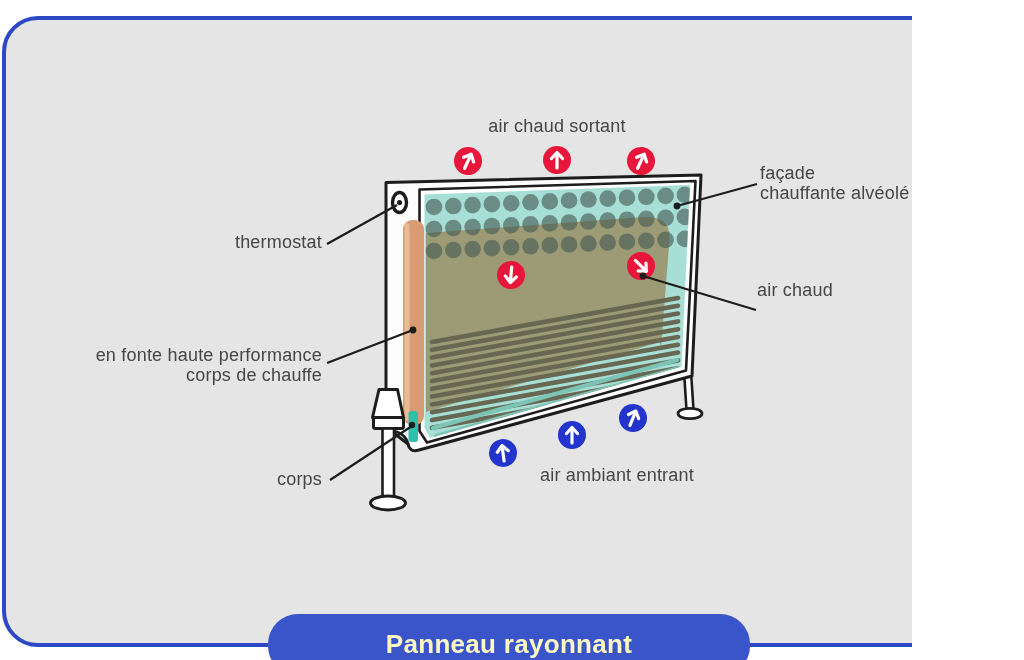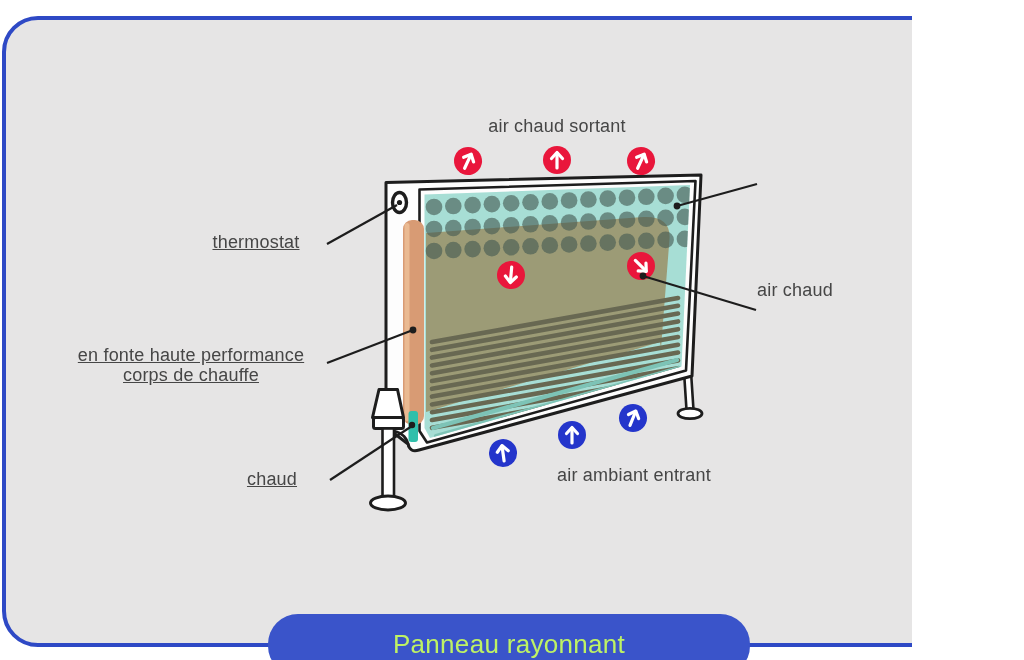--- a/index.html
+++ b/index.html
@@ -5,25 +5,25 @@
   html,body{margin:0;padding:0;background:#ffffff;}
   #stage{position:relative;width:912px;height:660px;overflow:hidden;
          font-family:"Liberation Sans",sans-serif;background:#ffffff;margin-top:14px;}
   .card{position:absolute;left:2px;top:2px;width:1020px;height:631px;
         box-sizing:border-box;border:4px solid #2e49c5;border-radius:36px;
         background:#e6e5e5;}
   svg{position:absolute;left:0;top:0;}
   .lbl{position:absolute;color:#464646;font-size:18px;line-height:19.5px;
        letter-spacing:.2px;white-space:nowrap;}
   .center{text-align:center;}
-  .right{text-align:center;text-decoration:underline;}
+  .right{text-align:right;}
   .pill{position:absolute;left:268px;top:600px;width:482px;height:62px;
         background:#3a54ca;border-radius:30px;display:flex;
         align-items:flex-start;justify-content:center;}
-  .pill span{color:#bef264;font-weight:normal;font-size:26px;margin-top:15px;
+  .pill span{color:#fef9c3;font-weight:bold;font-size:26px;margin-top:15px;
         letter-spacing:.3px;}
 </style>
 </head>
 <body>
 
 <div id="stage">
   <div class="card"></div>
 
   <svg width="1024" height="660" viewBox="0 0 1024 660">
     <defs>
@@ -177,32 +177,36 @@
     <g fill="#1d1d1d">
       <circle cx="677" cy="192" r="3.4"></circle>
       <circle cx="643" cy="262" r="3.4"></circle>
       <circle cx="413" cy="316" r="3.4"></circle>
       <circle cx="412" cy="411" r="3.2"></circle>
     </g>
   </svg>
 
   <div class="lbl center" style="left:437px;top:103px;width:240px;">air chaud sortant</div>
 
+  <div class="lbl" style="left:760px;top:150px;">
+    <div>façade</div>
+    <div>chauffante alvéolé</div>
+  </div>
 
   <div class="lbl right" style="left:190px;top:219px;width:132px;">thermostat</div>
 
   <div class="lbl" style="left:757px;top:267px;">
     <div>air chaud</div>
   </div>
 
   <div class="lbl right" style="left:60px;top:332px;width:262px;">
     <div>en fonte haute performance</div>
     <div>corps de chauffe</div>
   </div>
 
-  <div class="lbl right" style="left:222px;top:456px;width:100px;">chaud</div>
-
-  <div class="lbl center" style="left:514px;top:452px;width:240px;">air ambiant entrant</div>
+  <div class="lbl right" style="left:222px;top:456px;width:100px;">corps</div>
+
+  <div class="lbl center" style="left:497px;top:452px;width:240px;">air ambiant entrant</div>
 
   <div class="pill">
     <span>Panneau rayonnant</span>
   </div>
 </div>
 
 </body></html>

